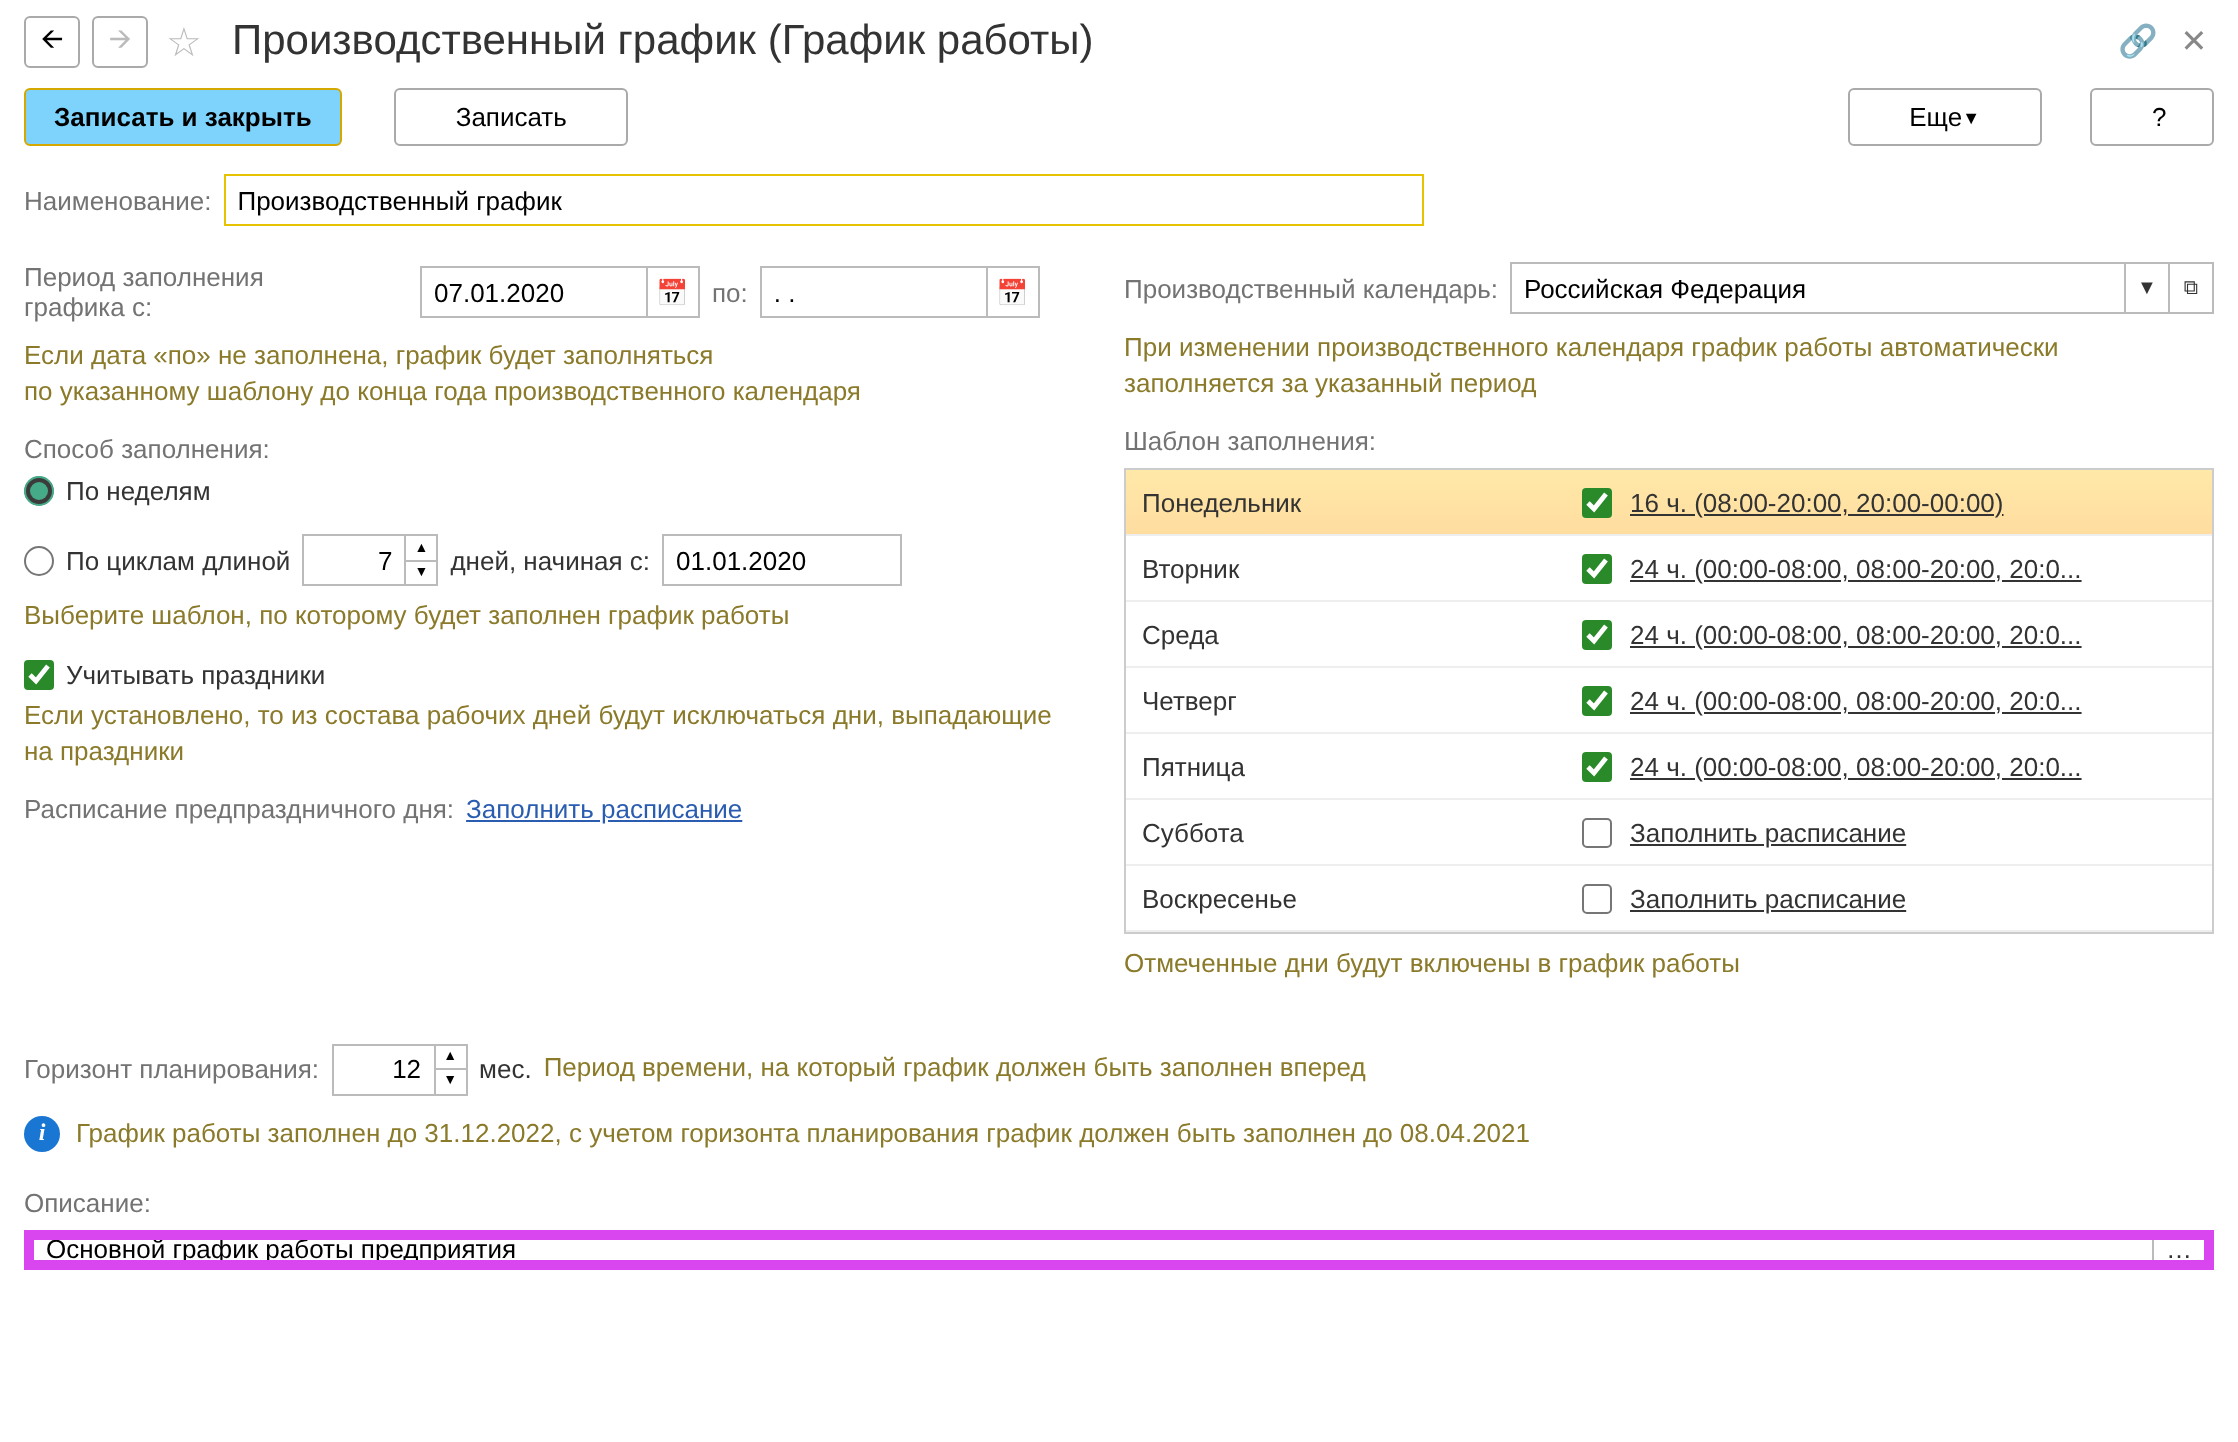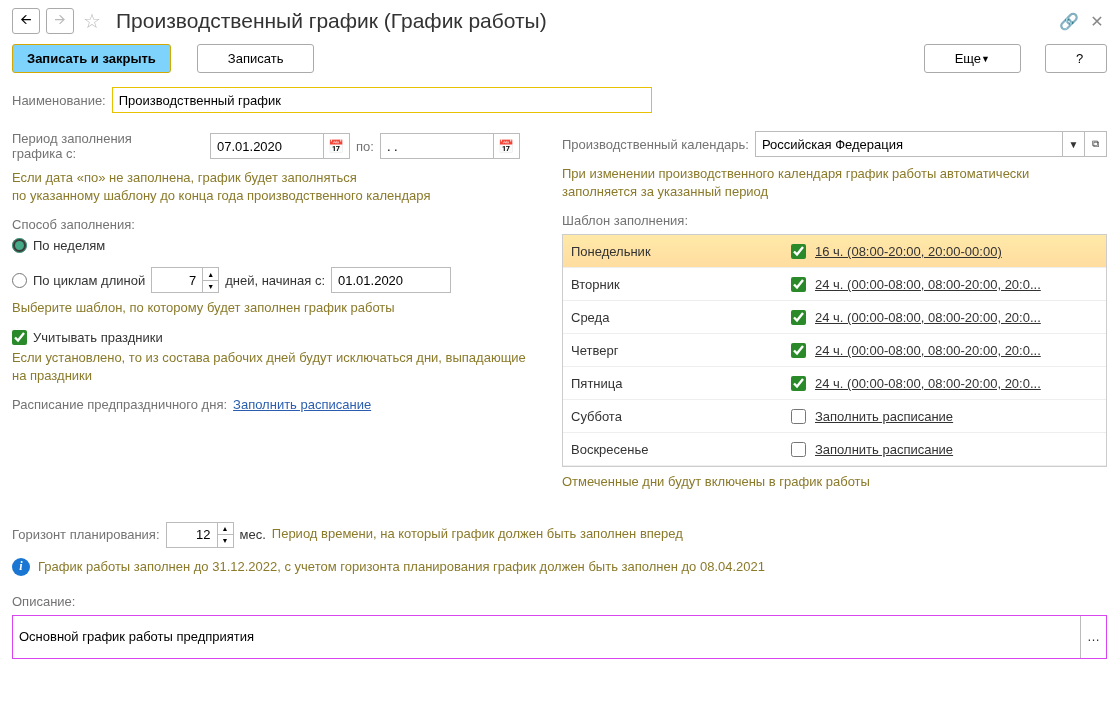--- a/index.html
+++ b/index.html
@@ -83,21 +83,21 @@
     .label { color: #737373; }
     .input-text {
       border: 1px solid #bbb;
       padding: 4px 6px;
       font-size: 13px;
       height: 26px;
     }
     .input-highlighted {
       border: 1.5px solid #e6c200;
     }
-    .input-name { width: 540px; }
+    .input-name { width: 600px; }
     .two-col {
       display: flex;
       gap: 20px;
       align-items: flex-start;
     }
     .col-left { width: 530px; }
     .col-right { flex: 1; }
     .date-input {
       display: flex;
       border: 1px solid #bbb;
@@ -207,22 +207,22 @@
       background: #1976d2;
       color: #fff;
       font-weight: bold;
       font-size: 12px;
       display: flex; align-items: center; justify-content: center;
       font-style: italic;
       font-family: Georgia, serif;
     }
     .desc-input {
       display: flex;
-      border: 1px solid #d946ef;
-      height: 44px;
+      border: 5px solid #d946ef;
+      height: 20px;
     }
     .desc-input input {
       border: none; flex: 1; padding: 0 6px; font-size: 13px; outline: none;
     }
     .desc-input .more-btn {
       width: 26px; border-left: 1px solid #bbb;
       display: flex; align-items: center; justify-content: center;
       cursor: pointer; background: #fff; font-size: 13px;
     }
     .mb6 { margin-bottom: 6px; }

